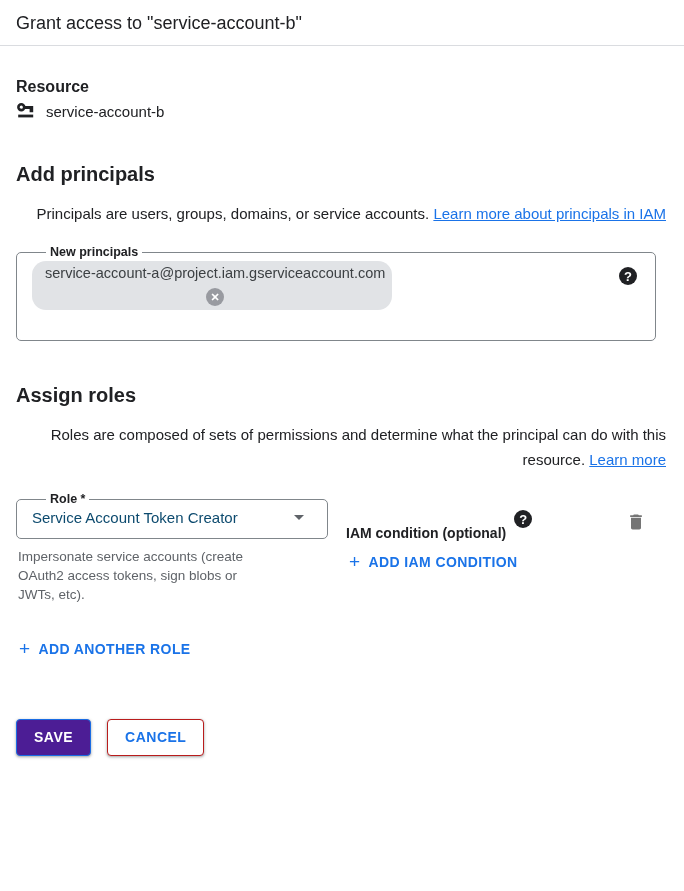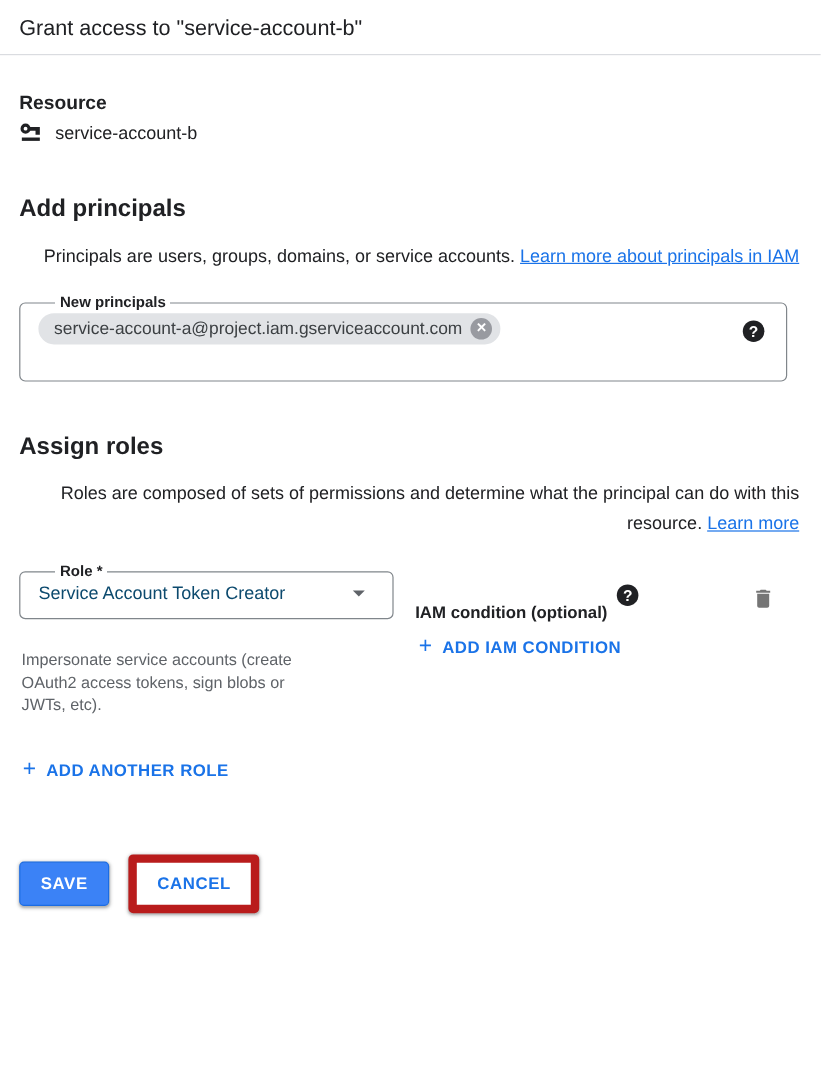--- a/index.html
+++ b/index.html
@@ -48,21 +48,21 @@
   fieldset.outlined legend {
     font-size: 12.5px; font-weight: 700; color: #202124;
     padding: 0 4px; margin-left: 16px; line-height: 15px;
   }
   .principals-field { margin-top: 19px; width: 640px; min-height: 65px; }
   .principals-inner { display: flex; align-items: flex-start; padding: 1px 2px 30px 2px; }
 
   .chip {
     display: inline-flex; align-items: center; gap: 7px;
     background: #e1e3e6; border-radius: 14px;
-    padding: 4px 7px 4px 13px; cursor: default;
+    padding: 4px 7px 4px 13px; cursor: default; flex-direction: column;
   }
   .chip-label { font-size: 14.5px; color: #3c4043; }
   .chip-close {
     width: 18px; height: 18px; border-radius: 50%;
     background: #989aa0; color: #fff;
     display: inline-flex; align-items: center; justify-content: center;
     font-size: 11px; font-weight: 700; line-height: 1; cursor: pointer;
   }
   .help-badge {
     width: 18px; height: 18px; border-radius: 50%;
@@ -81,21 +81,21 @@
     display: flex; align-items: center; padding: 2px 2px 12px 2px;
   }
   .role-value { font-size: 15px; color: #0c4a6e; }
   .dropdown-arrow {
     margin-left: auto; margin-right: 8px;
     width: 0; height: 0;
     border-left: 5px solid transparent; border-right: 5px solid transparent;
     border-top: 5px solid #5f6368;
   }
   .role-helper {
-    margin-top: 24px; padding-left: 2px;
+    margin-top: 8px; padding-left: 2px;
     font-size: 13.5px; line-height: 19px; color: #5f6368; max-width: 258px;
   }
 
   .condition-col { margin-left: 30px; }
   .condition-label-row { display: flex; align-items: center; gap: 8px; margin-top: 5px; }
   .condition-label { font-size: 14px; font-weight: 700; color: #202124; margin-top: 28px; }
   .text-button {
     display: inline-flex; align-items: center; gap: 8px;
     margin-top: 13px; margin-left: 3px;
     background: none; border: none; cursor: pointer;
@@ -112,25 +112,25 @@
 
   
   .footer { margin-top: 60px; display: flex; align-items: center; gap: 16px; }
   .btn {
     font-family: "Liberation Sans", sans-serif;
     font-size: 14px; font-weight: 700; letter-spacing: 0.5px;
     border-radius: 4px; cursor: pointer;
     padding: 9px 17px; line-height: 17px;
   }
   .btn-primary {
-    background: #3b82f6; color: #fff; border: 1px solid #1b6ce3;
+    background: #4c1d95; color: #fff; border: 1px solid #1b6ce3;
     box-shadow: 0 1px 2px rgba(60,64,67,0.3), 0 1px 3px 1px rgba(60,64,67,0.15);
   }
   .btn-secondary {
-    background: #fff; color: #1a73e8; border: 7px solid #b91c1c;
+    background: #fff; color: #1a73e8; border: 1px solid #b91c1c;
     box-shadow: 0 1px 2px rgba(60,64,67,0.3), 0 1px 3px 1px rgba(60,64,67,0.15);
   }
   .icon-svg { display: block; }
 </style>
 </head>
 <body>
 
 <div class="dialog">
 
   <div class="dialog-header">

